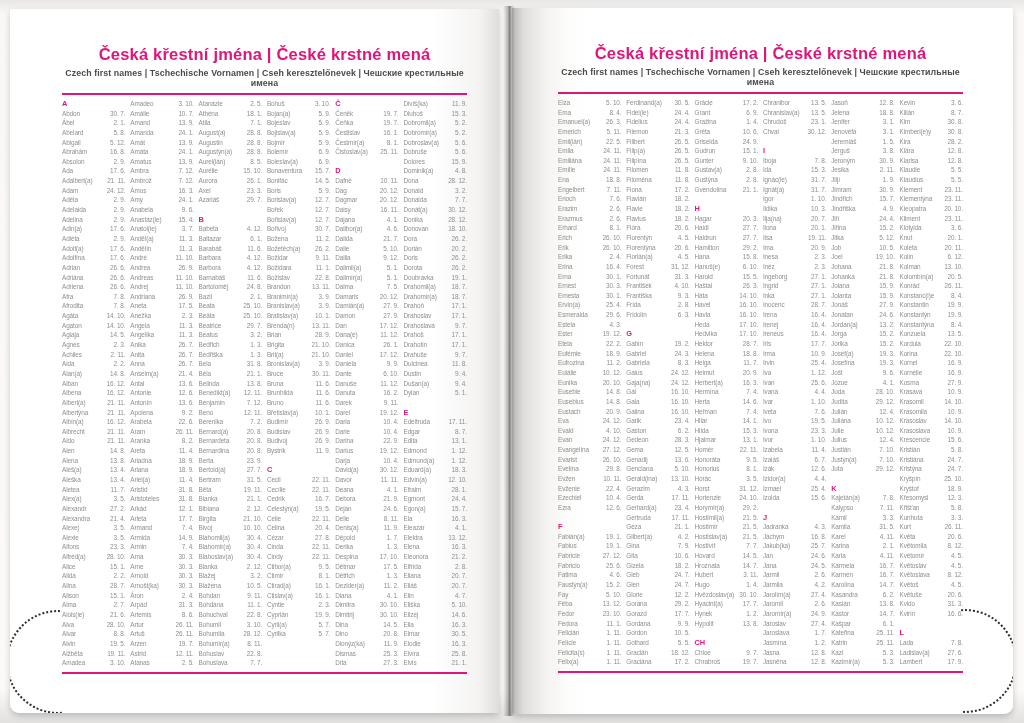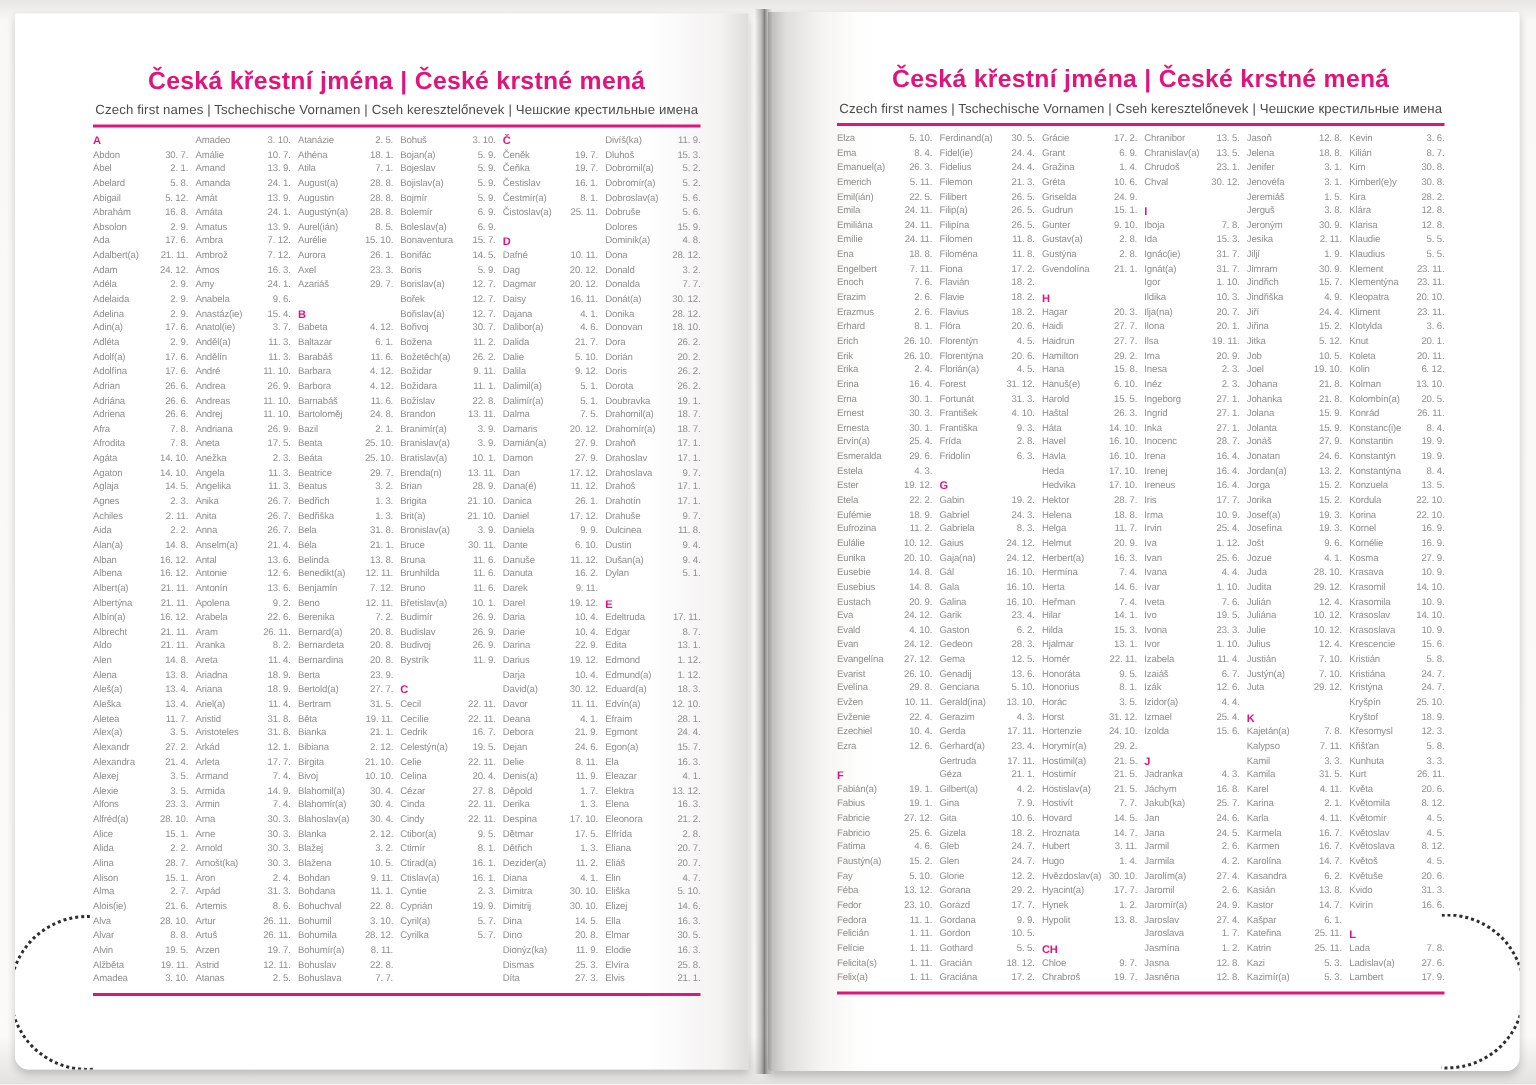--- a/index.html
+++ b/index.html
@@ -28,21 +28,21 @@
   }
   .content{position:absolute;top:0;width:405px;}
   .page.left .content{left:52px;}
   .page.right .content{left:46px;}
   .title{
     margin-top:36px;text-align:center;
     font-size:16.5px;font-weight:bold;letter-spacing:.2px;
   }
   .subtitle{
     margin-top:4px;text-align:center;
-    font-size:8.8px;color:#4d4b4a;letter-spacing:.1px;
+    font-size:8.8px;color:#4d4b4a;letter-spacing:.1px;font-weight:bold;
   }
   .rule{height:2px;margin-top:5px;}
   .cols{display:flex;justify-content:space-between;margin-top:4px;height:570px;}
   .col{width:63.5px;display:flex;flex-direction:column;}
   .row{
     display:flex;justify-content:space-between;
     height:9.65px;line-height:9.65px;flex:0 0 9.65px;
     font-size:6.4px;color:#8f8f8f;white-space:nowrap;letter-spacing:-0.1px;
   }
   .row .n{overflow:visible;}

